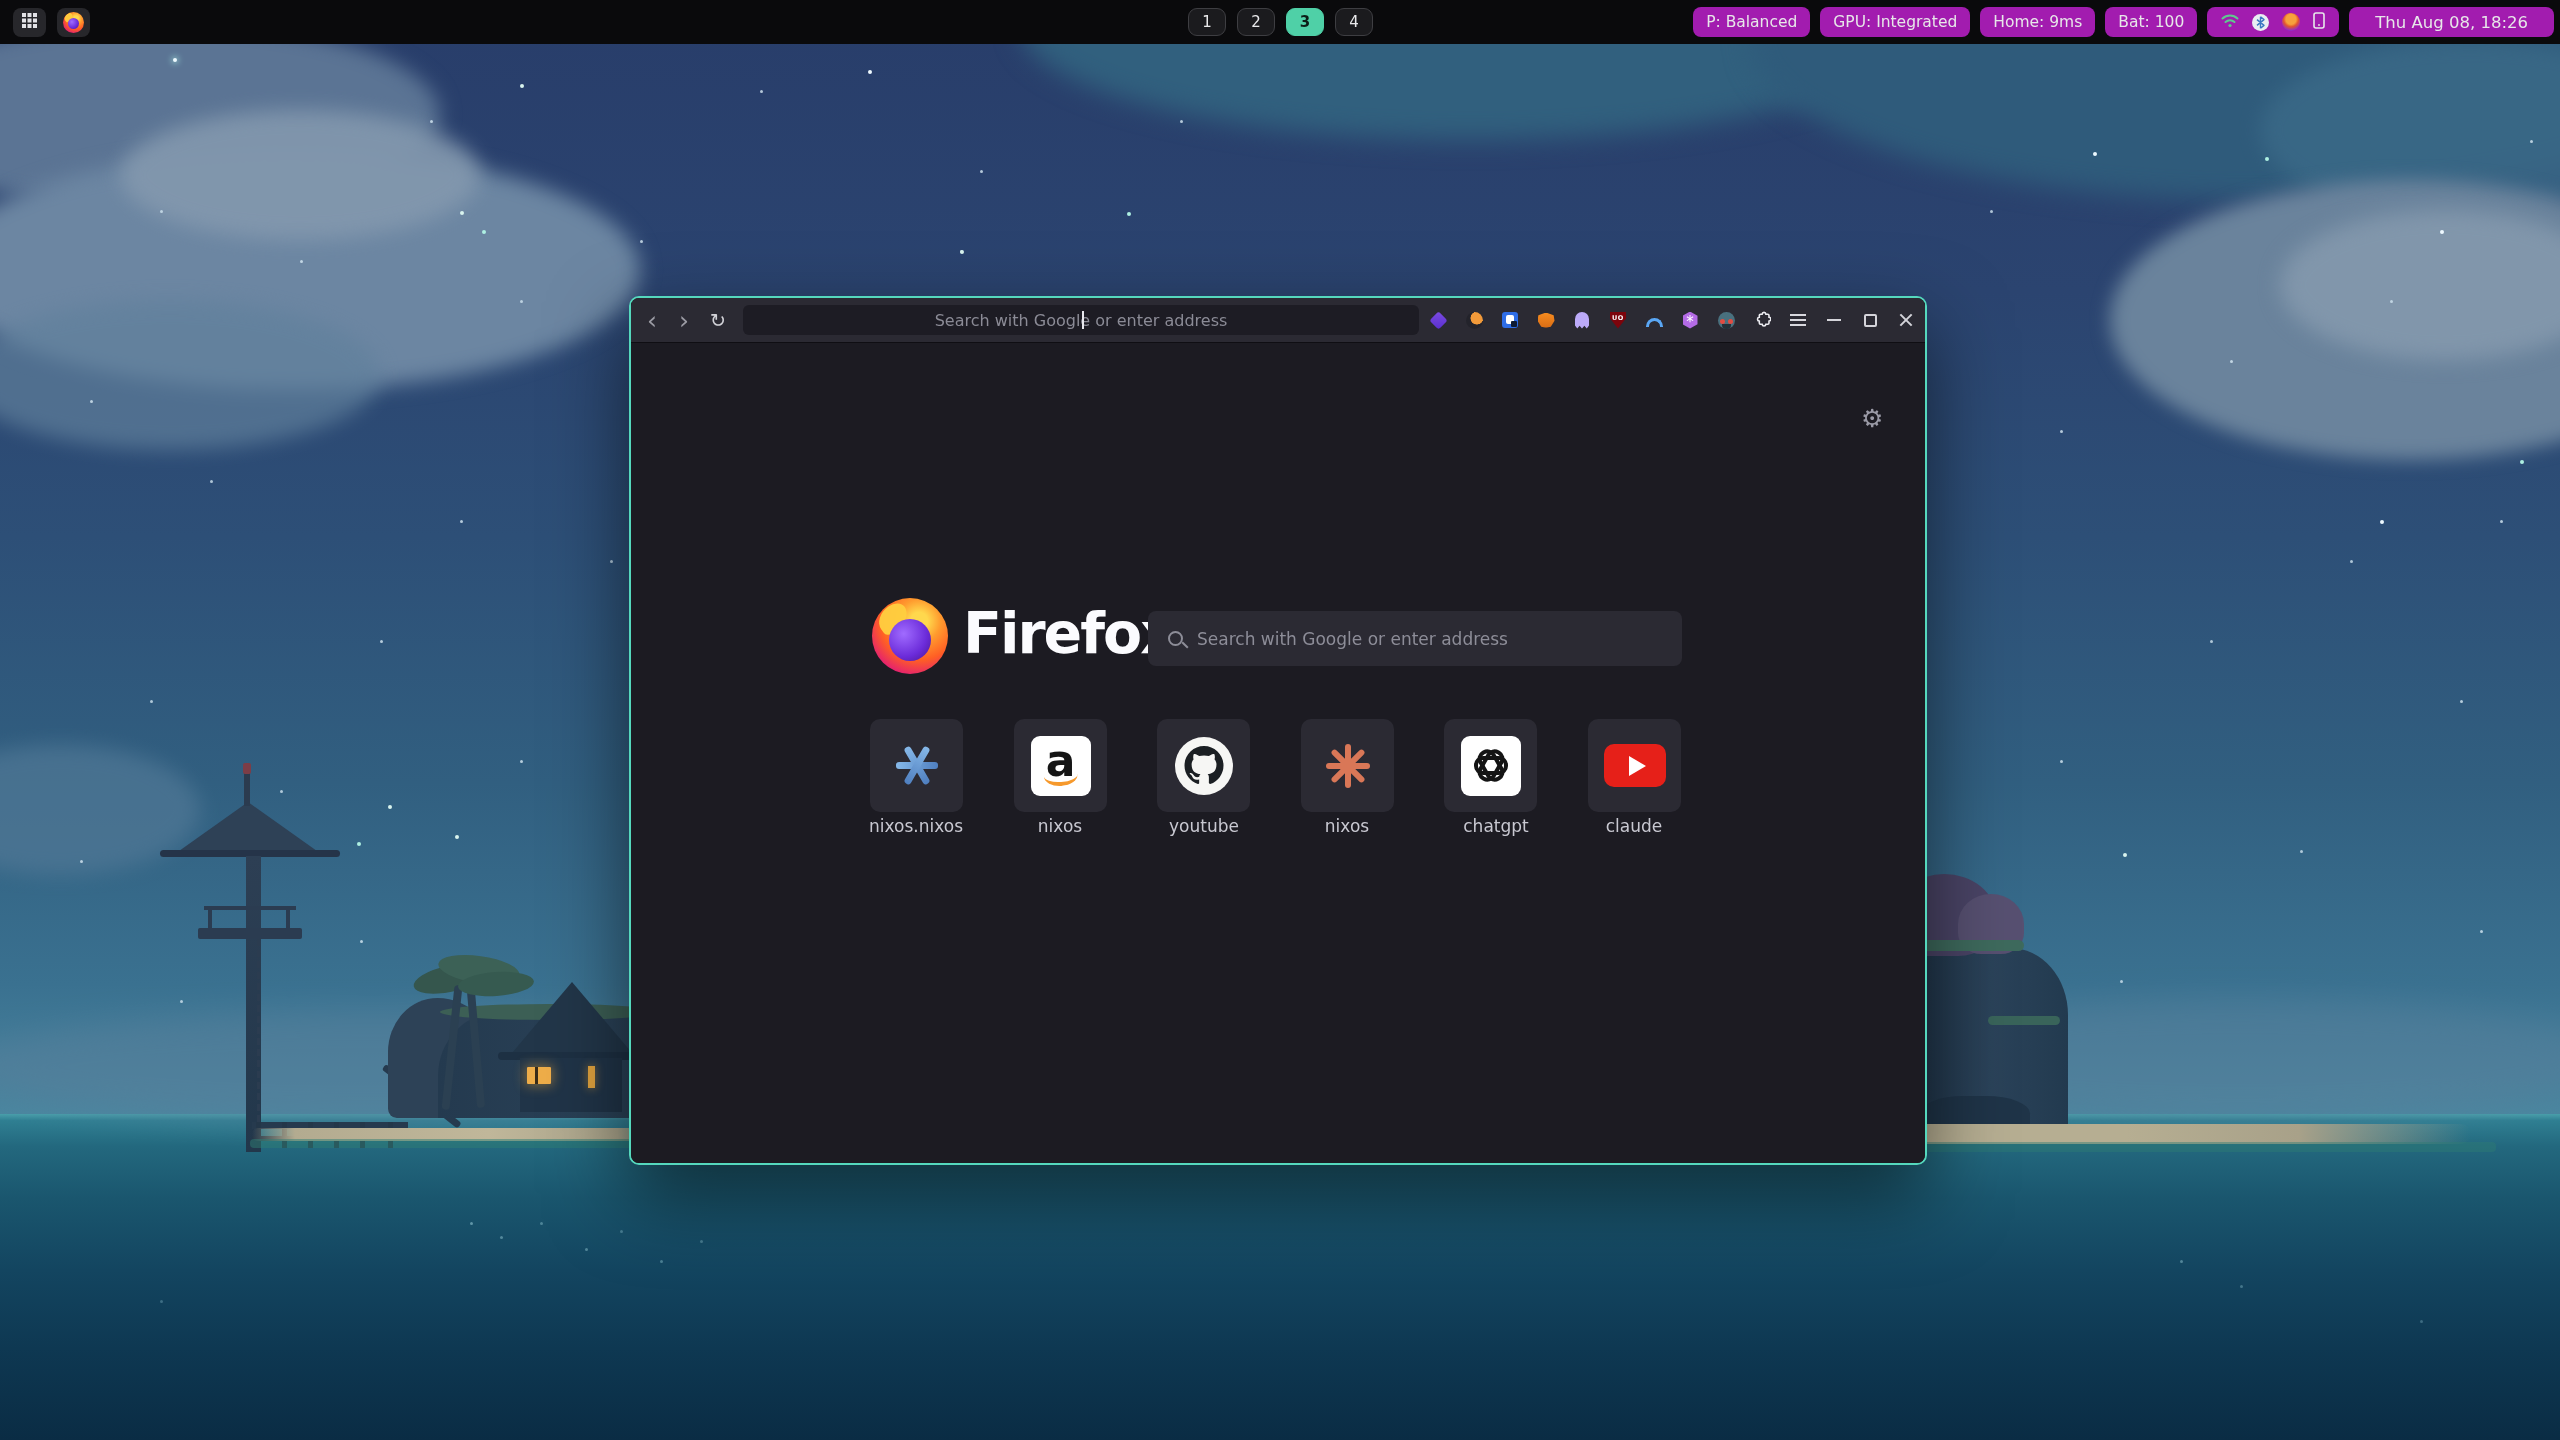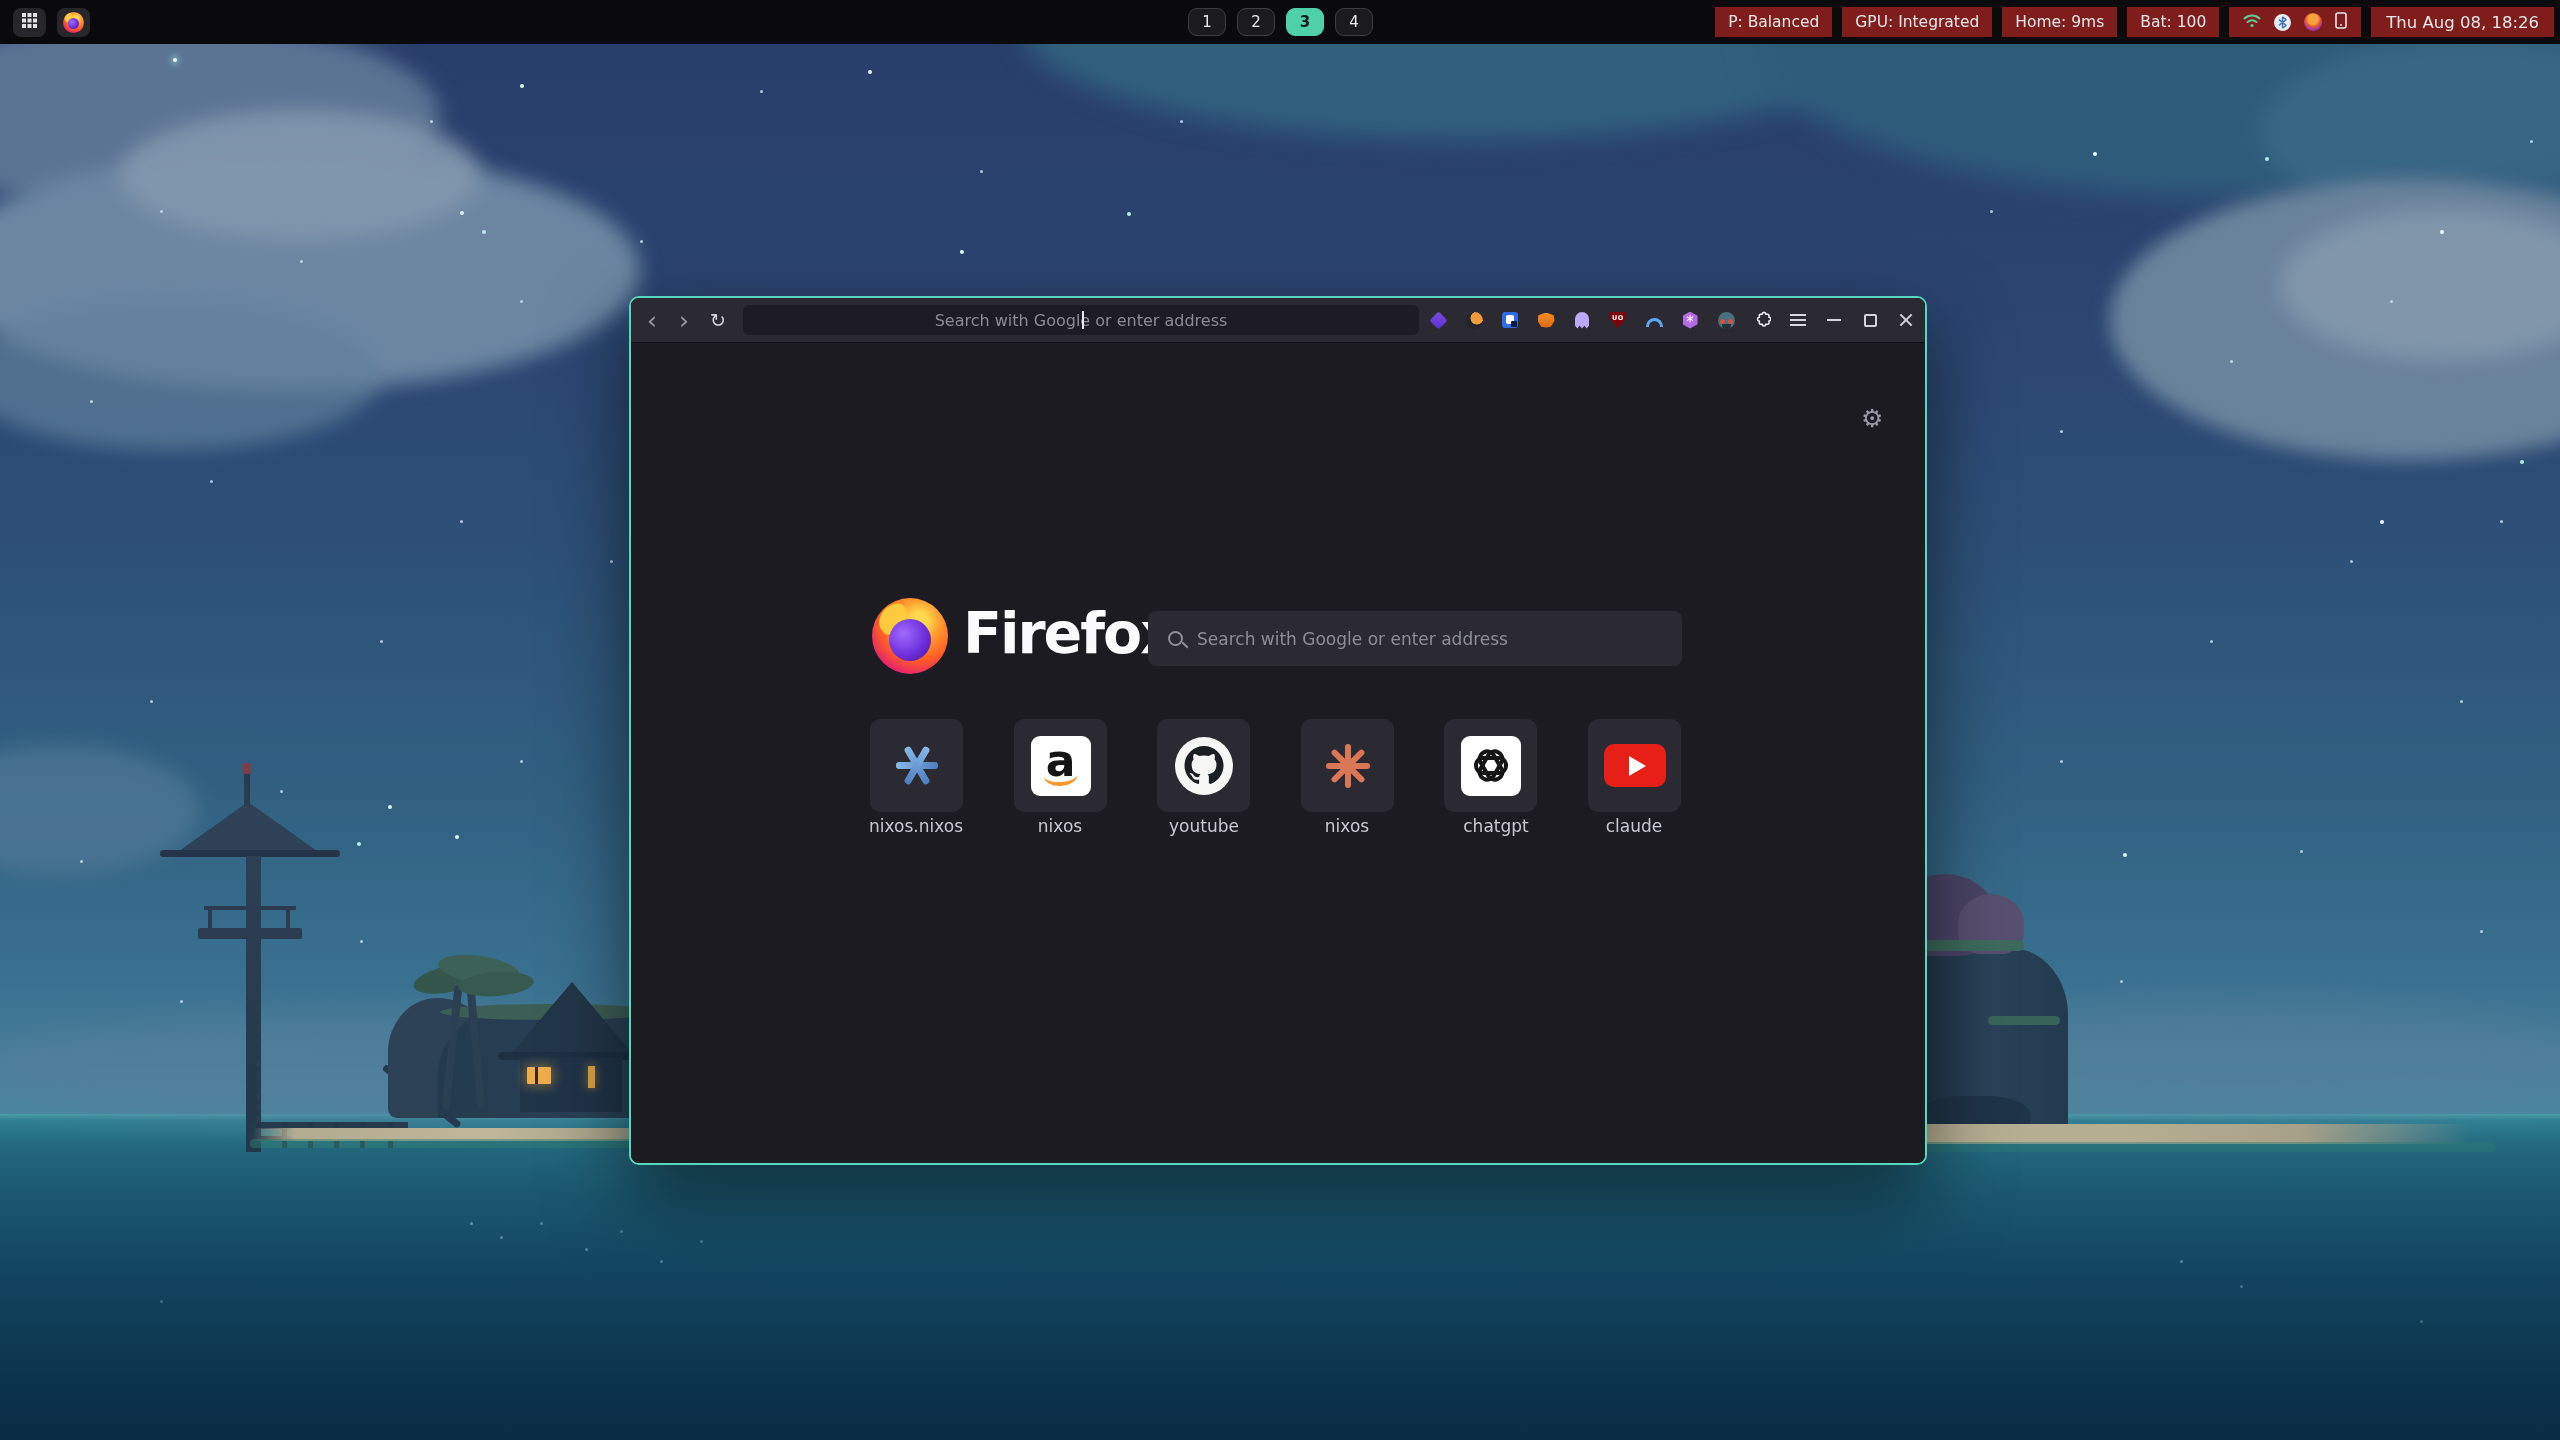--- a/index.html
+++ b/index.html
@@ -104,24 +104,24 @@
 
   
   .topbar { position:absolute; left:0; top:0; width:2560px; height:44px; background:#0a0a0c; z-index:60; }
   .tb-btn { position:absolute; top:8px; width:33px; height:29px; border-radius:8px; background:#27272b;
     display:flex; align-items:center; justify-content:center; cursor:pointer; }
   .ws-group { position:absolute; left:1188px; top:8px; display:flex; gap:11px; }
   .ws { width:38px; height:28px; border-radius:9px; background:#1b1b1e; border:1px solid #3e3e42;
     color:#e9e9eb; font-size:15px; display:flex; align-items:center; justify-content:center; cursor:pointer; }
   .ws.active { background:#4fd0a7; border-color:#4fd0a7; color:#0c1d17; font-weight:bold; }
   .right-group { position:absolute; right:6px; top:7px; display:flex; gap:10px; align-items:center; }
-  .pill { height:30px; border-radius:0; background:#7f1d1d; color:#e7e7e9; font-size:15.5px;
+  .pill { height:30px; border-radius:8px; background:#a21caf; color:#e7e7e9; font-size:15.5px;
     display:flex; align-items:center; padding:0 13px; white-space:nowrap; }
   .tray { gap:13px; padding:0 14px; }
-  .clockpill { font-size:16.5px; padding:0 15px; }
+  .clockpill { font-size:16.5px; padding:0 26px; }
   .bt-circ { width:17px; height:17px; border-radius:50%; background:#e9edf2; display:flex; align-items:center; justify-content:center; }
   .flame-circ { width:18px; height:18px; border-radius:50%;
     background:radial-gradient(circle at 50% 35%,#f7a13c 0 34%,#e3562f 50%,#8c2bd0 78%,#6b21b0 100%); }
 
   
   .fwin { position:absolute; left:629px; top:296px; width:1298px; height:869px;
     border:2px solid #55d8bd; border-radius:10px; background:#1c1b22;
     box-shadow:0 30px 80px rgba(0,0,0,.55); z-index:40; overflow:hidden; }
   .toolbar { position:absolute; left:0; top:0; right:0; height:44px; background:#2b2a33; box-shadow:0 1px 0 #0f0e13; }
   .nav-ic { position:absolute; top:0; height:44px; display:flex; align-items:center; justify-content:center;

